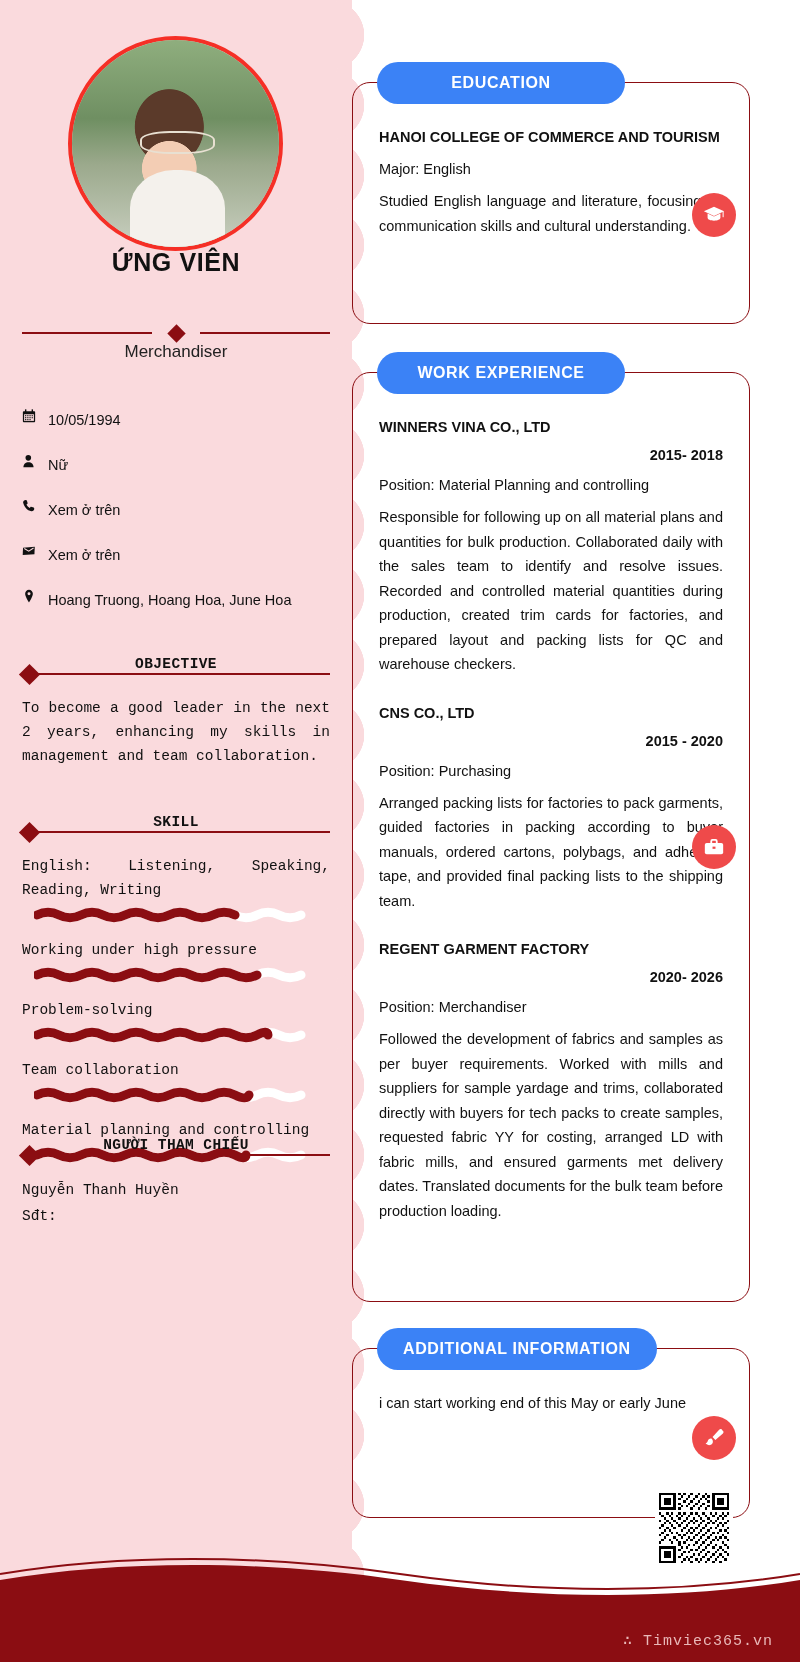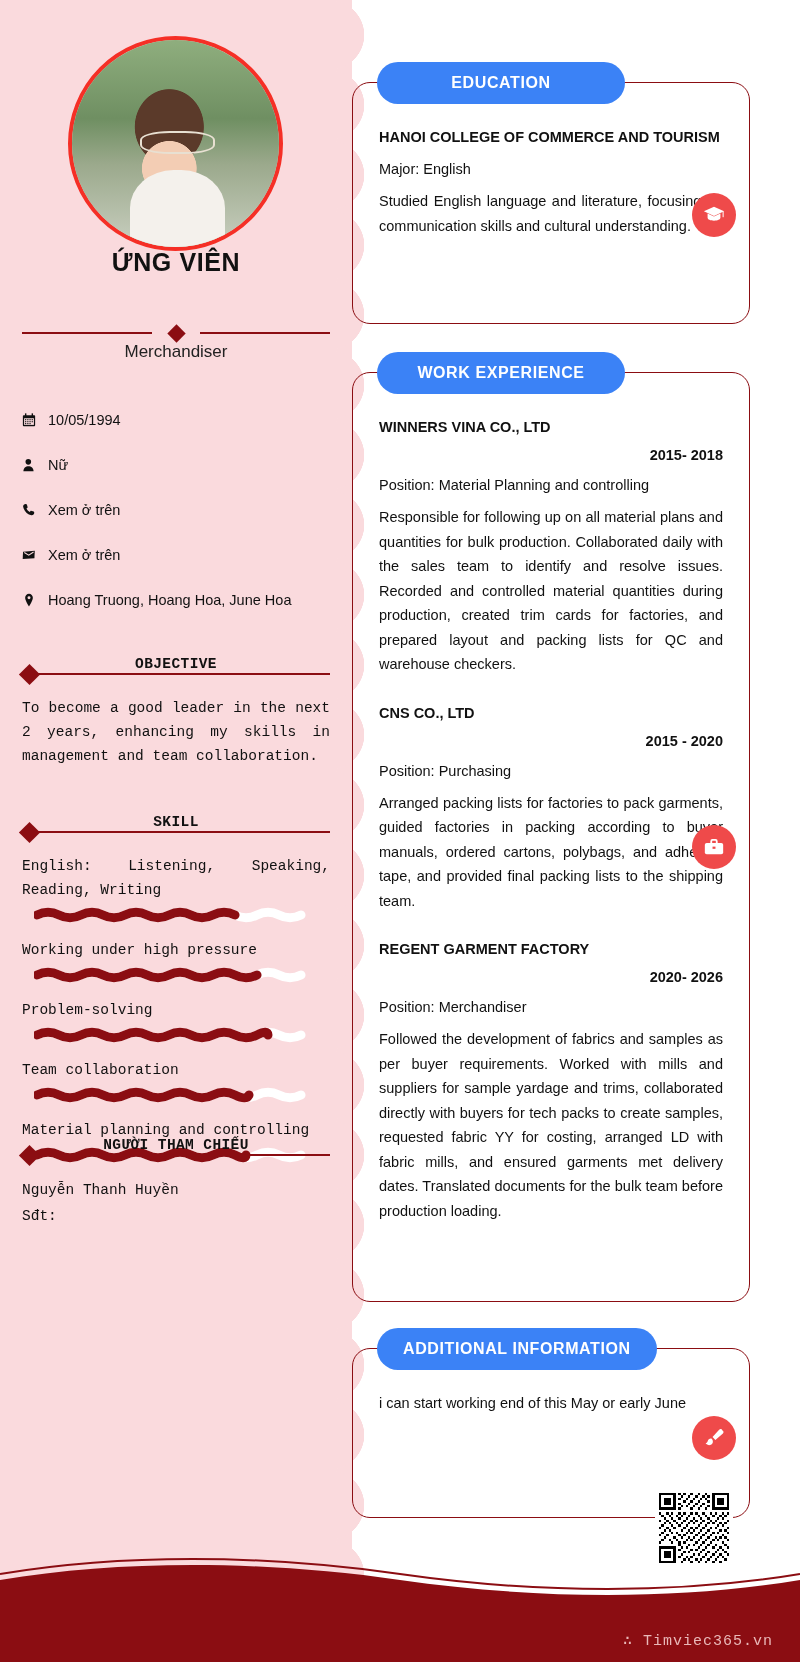--- a/index.html
+++ b/index.html
@@ -61,21 +61,21 @@
   .divider .ln{ position:absolute; top:7px; height:2px; background:#8b0d12; }
   .divider .l1{ left:0; width:130px; }
   .divider .l2{ right:0; width:130px; }
   .divider .dia{
     position:absolute; left:50%; top:2px; width:13px; height:13px; margin-left:-6.5px;
     background:#8b0d12; transform:rotate(45deg);
   }
 
   
   .contacts{ position:absolute; left:22px; top:408px; width:308px; }
-  .c-row{ display:flex; align-items:flex-end; margin-bottom:21px; }
+  .c-row{ display:flex; align-items:flex-start; margin-bottom:21px; }
   .c-ico{
     width:26px; flex:0 0 26px; font-size:14px; color:#111; line-height:19px; padding-top:1px;
   }
   .c-txt{ font-size:14.5px; color:#111; line-height:24px; }
 
   
   .lsec{ position:absolute; left:22px; width:308px;font-family:Liberation Mono, monospace; }
   .lsec-head{ position:relative; height:26px; margin-bottom:14px; }
   .lsec-head .hline{
     position:absolute; left:12px; right:0; top:17px; height:2px; background:#8b0d12;

